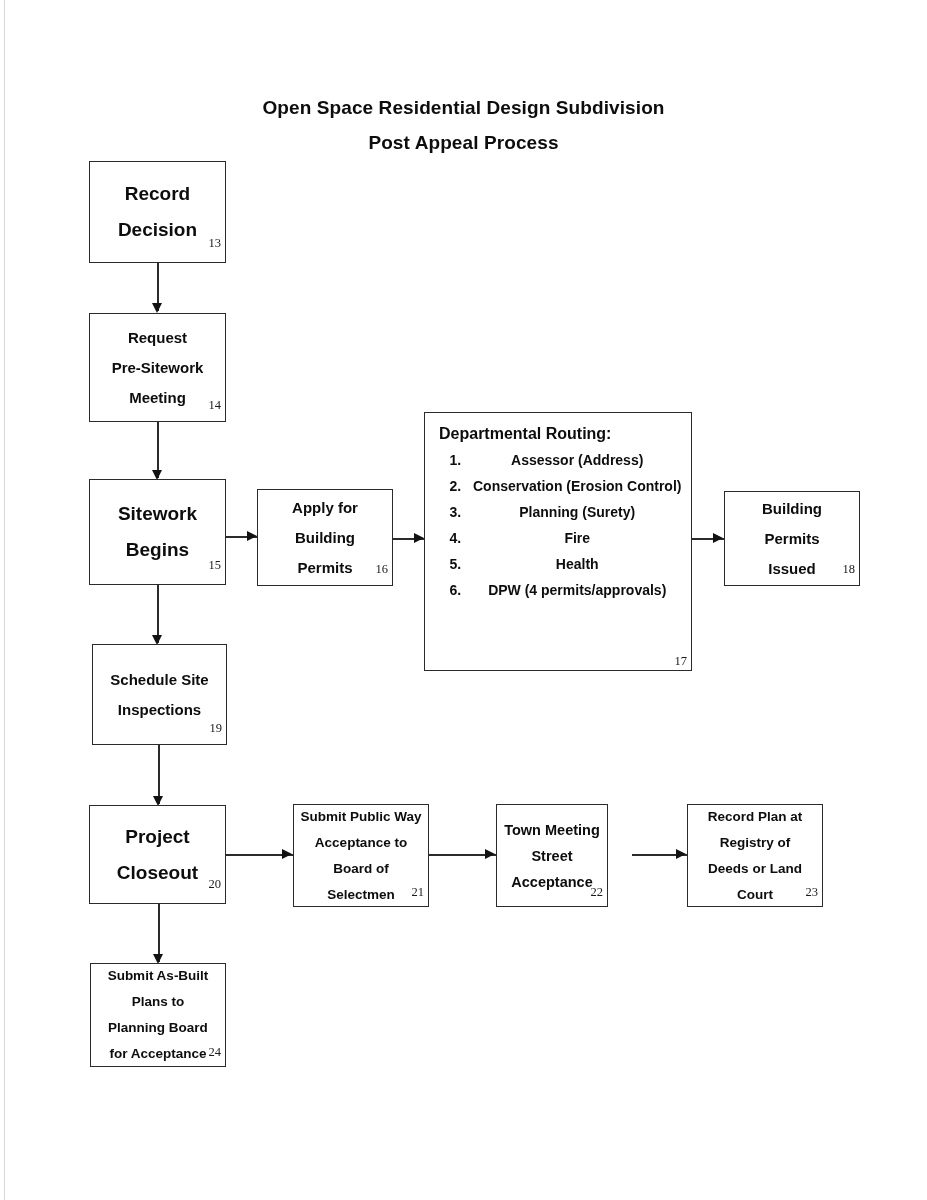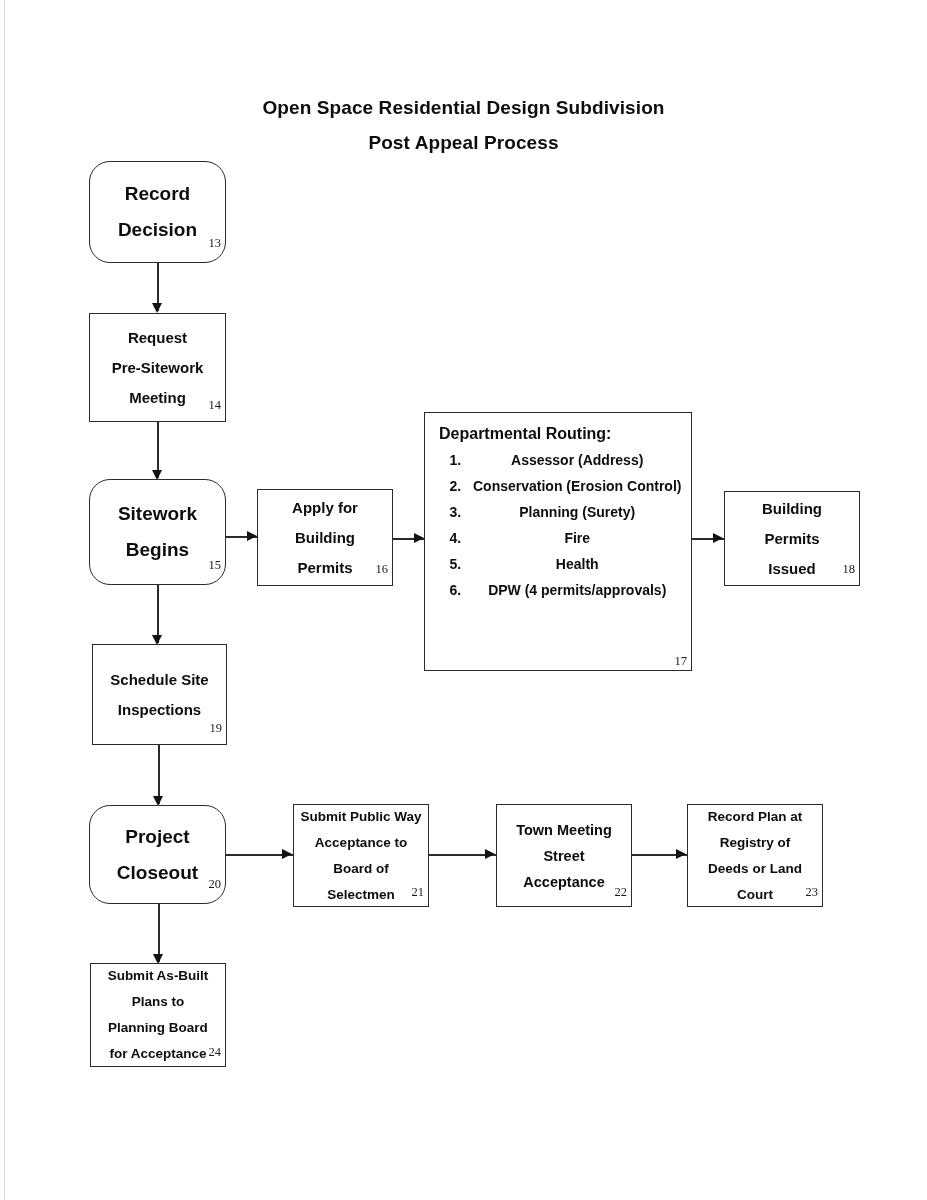--- a/index.html
+++ b/index.html
@@ -56,21 +56,21 @@
     position: absolute;
     right: 4px;
     bottom: 1px;
     font-size: 12.5px;
     font-weight: normal;
     color: #1a1a1a;
     font-family: "Liberation Serif", serif;
   }
 
   
-  .big { font-size: 19px; line-height: 36px; border-radius: 21px; }
+  .big { font-size: 19px; line-height: 36px; }
   
   .med { font-size: 15px; line-height: 30px; }
   
   .sml { font-size: 13.5px; line-height: 26px; }
 
   
   #node-17 {
     align-items: flex-start;
     justify-content: flex-start;
     padding: 12px 30px 0 14px;
@@ -207,21 +207,21 @@
     <span class="line">Submit Public Way</span>
     <span class="line">Acceptance to</span>
     <span class="line">Board of</span>
     <span class="line">Selectmen</span>
     <span class="node-num">21</span>
   </div>
 
   <div class="conn conn-h" style="left:429px; top:854px; width:67px;"></div>
   <div class="arrow arrow-right" style="left:485px; top:849px;"></div>
 
-  <div class="node sml" id="node-22" style="left:496px; top:804px; width:136px; height:103px; font-size:14.5px;">
+  <div class="node sml" id="node-22" style="left:496px; top:804px; width:112px; height:103px; font-size:14.5px;">
     <span class="line">Town Meeting</span>
     <span class="line">Street</span>
     <span class="line">Acceptance</span>
     <span class="node-num">22</span>
   </div>
 
   <div class="conn conn-h" style="left:632px; top:854px; width:55px;"></div>
   <div class="arrow arrow-right" style="left:676px; top:849px;"></div>
 
   <div class="node sml" id="node-23" style="left:687px; top:804px; width:136px; height:103px;">

